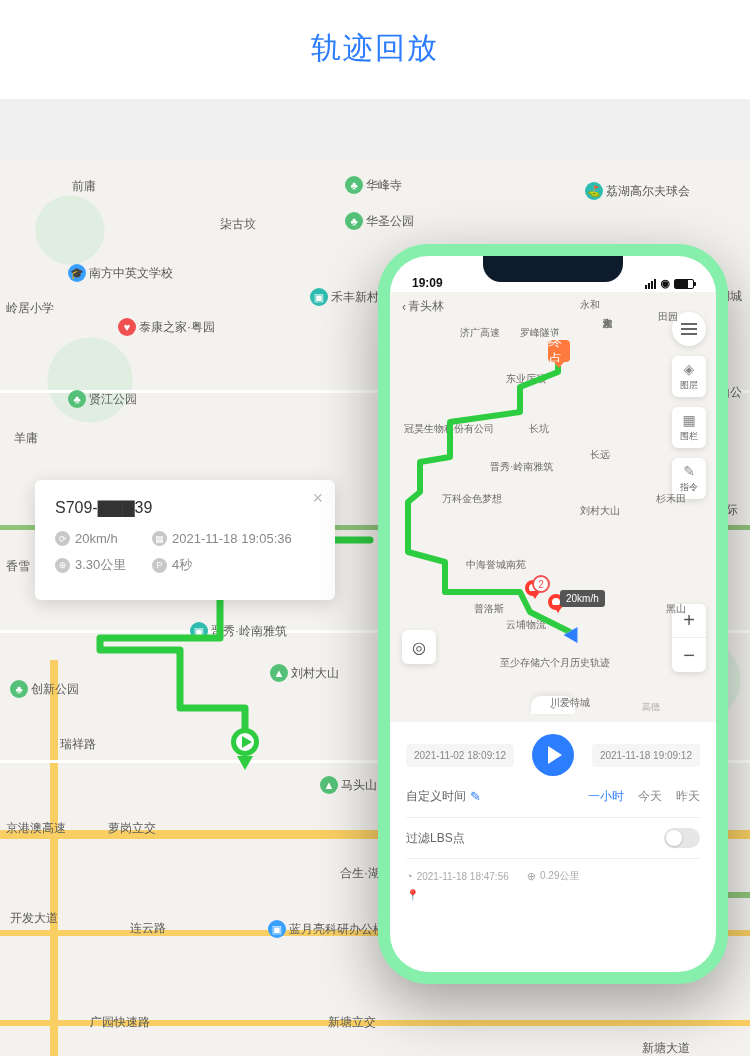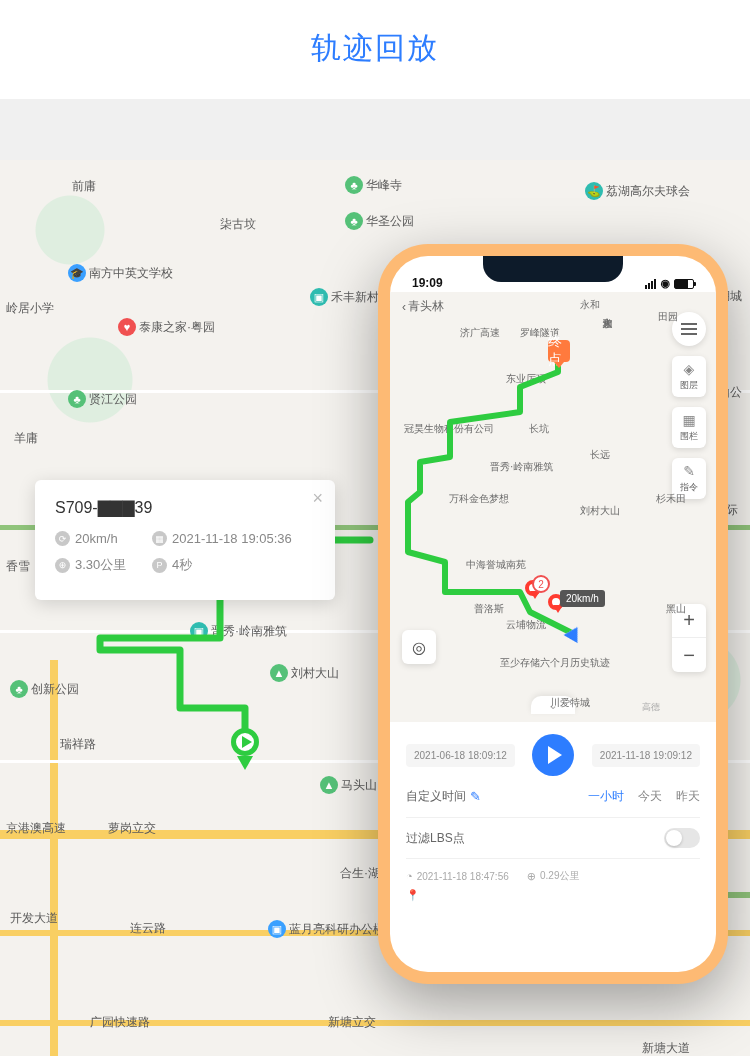--- a/index.html
+++ b/index.html
@@ -114,21 +114,21 @@
     position:absolute;width:0;height:0;
     border-left:8px solid transparent;border-right:8px solid transparent;
     border-top:14px solid #2ecc40;
   }
 
   
   .phone {
     position:absolute;
     top:244px; left:378px;
     width:350px; height:740px;
-    background:#fdba74;
+    background:#86efac;
     border-radius:50px;
     padding:12px;
     box-shadow:0 20px 60px rgba(0,0,0,.35);
   }
   .phone-screen{
     width:100%; height:100%;
     background:#fff;
     border-radius:38px;
     overflow:hidden;
     position:relative;
@@ -438,21 +438,21 @@
       <span class="lbl" style="top:34px;left:70px">济广高速</span>
       <span class="lbl" style="top:34px;left:130px">罗峰隧道</span>
       <span class="lbl" style="top:6px;left:190px">永和</span>
       <span class="lbl" style="top:18px;right:38px">田园</span>
       <span class="lbl" style="top:18px;left:210px;writing-mode:vertical-rl">永和大道</span>
       <span class="lbl" style="top:80px;left:116px">东业厉顶</span>
       <span class="lbl" style="top:130px;left:14px">冠昊生物科份有公司</span>
       <span class="lbl" style="top:130px;left:139px">长坑</span>
       <span class="lbl" style="top:168px;left:100px">晋秀·岭南雅筑</span>
       <span class="lbl" style="top:156px;left:200px">长远</span>
-      <span class="lbl" style="top:200px;left:59px">万科金色梦想</span>
+      <span class="lbl" style="top:200px;left:52px">万科金色梦想</span>
       <span class="lbl" style="top:212px;left:190px">刘村大山</span>
       <span class="lbl" style="top:200px;right:30px">杉禾田</span>
       <span class="lbl" style="top:266px;left:76px">中海誉城南苑</span>
       <span class="lbl" style="top:310px;left:84px">普洛斯</span>
       <span class="lbl" style="top:326px;left:116px">云埔物流</span>
       <span class="lbl" style="top:364px;left:110px">至少存储六个月历史轨迹</span>
       <span class="lbl" style="top:310px;right:30px">黑山</span>
       <span class="lbl" style="top:404px;left:160px">川爱特城</span>
 
       <svg class="route" viewBox="0 0 326 430">
@@ -464,21 +464,21 @@
       <div class="redpin rp1"></div>
       <div class="redpin rp2"></div>
       <div class="numcircle">2</div>
       <div class="speedtip">20km/h</div>
       <div class="bluearrow"></div>
     </div>
 
     <div class="panel">
 
       <div class="play-row">
-        <span class="time-chip">2021-06-18 18:09:12</span>
+        <span class="time-chip">2021-11-02 18:09:12</span>
         <div class="playbtn"></div>
         <span class="time-chip">2021-11-18 19:09:12</span>
       </div>
 
       <div class="range-row">
         <span class="custom">
           <span>自定义时间</span>
           <span class="edit">✎</span>
         </span>
         <span class="spacer"></span>

